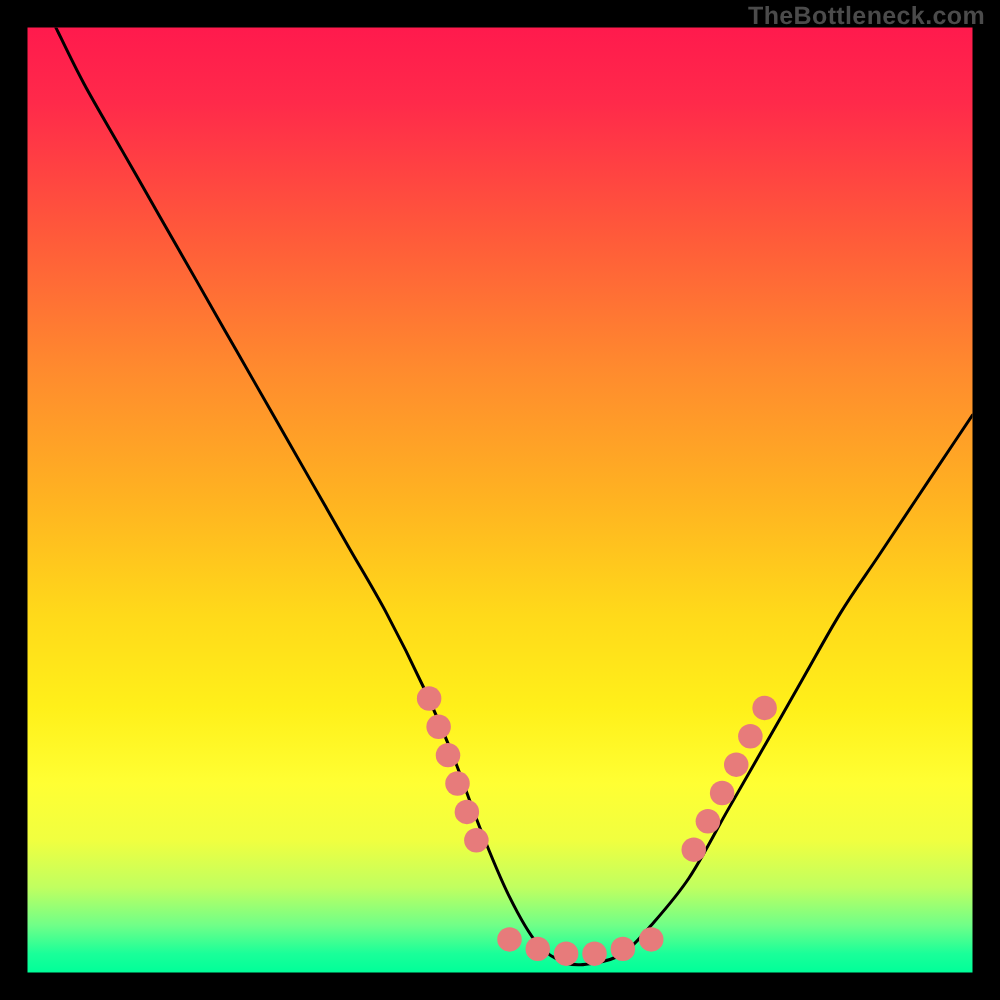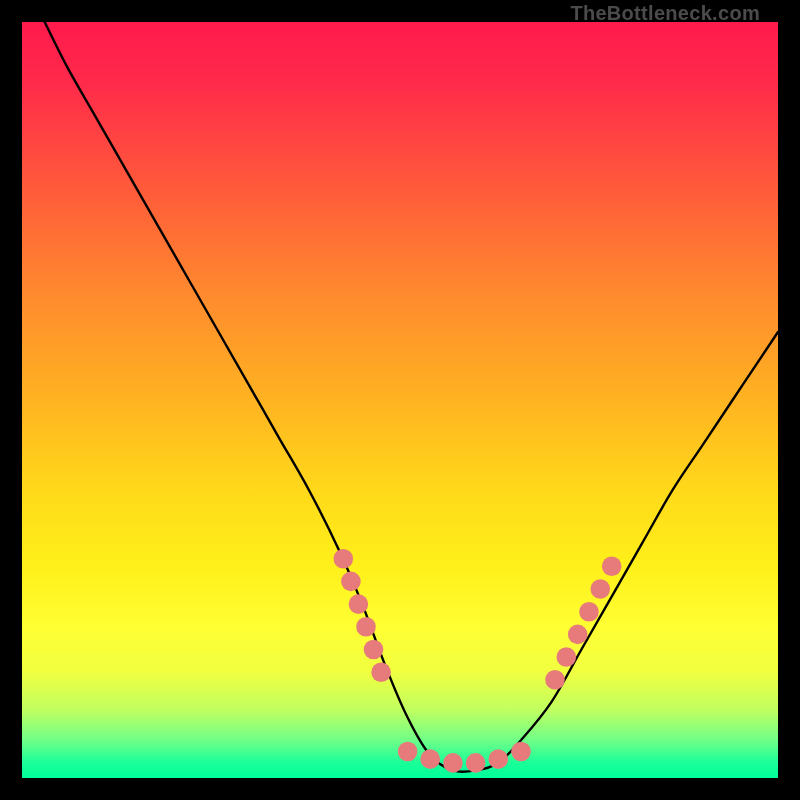--- a/index.html
+++ b/index.html
@@ -37,21 +37,21 @@
       #ffff33 80%,
       #f0ff40 86%,
       #c0ff60 91%,
       #70ff88 95%,
       #1aff99 98%,
       #00ff99 100%
     );
   }
   .watermark {
     position: absolute;
-    right: 40px;
+    right: 12px;
     top: 2px;
     font-size: 20px;
     font-weight: 600;
     color: #4b4b4b;
     letter-spacing: 0.3px;
   }
   svg.plot {
     position: absolute;
     left: 0;
     top: 0;

